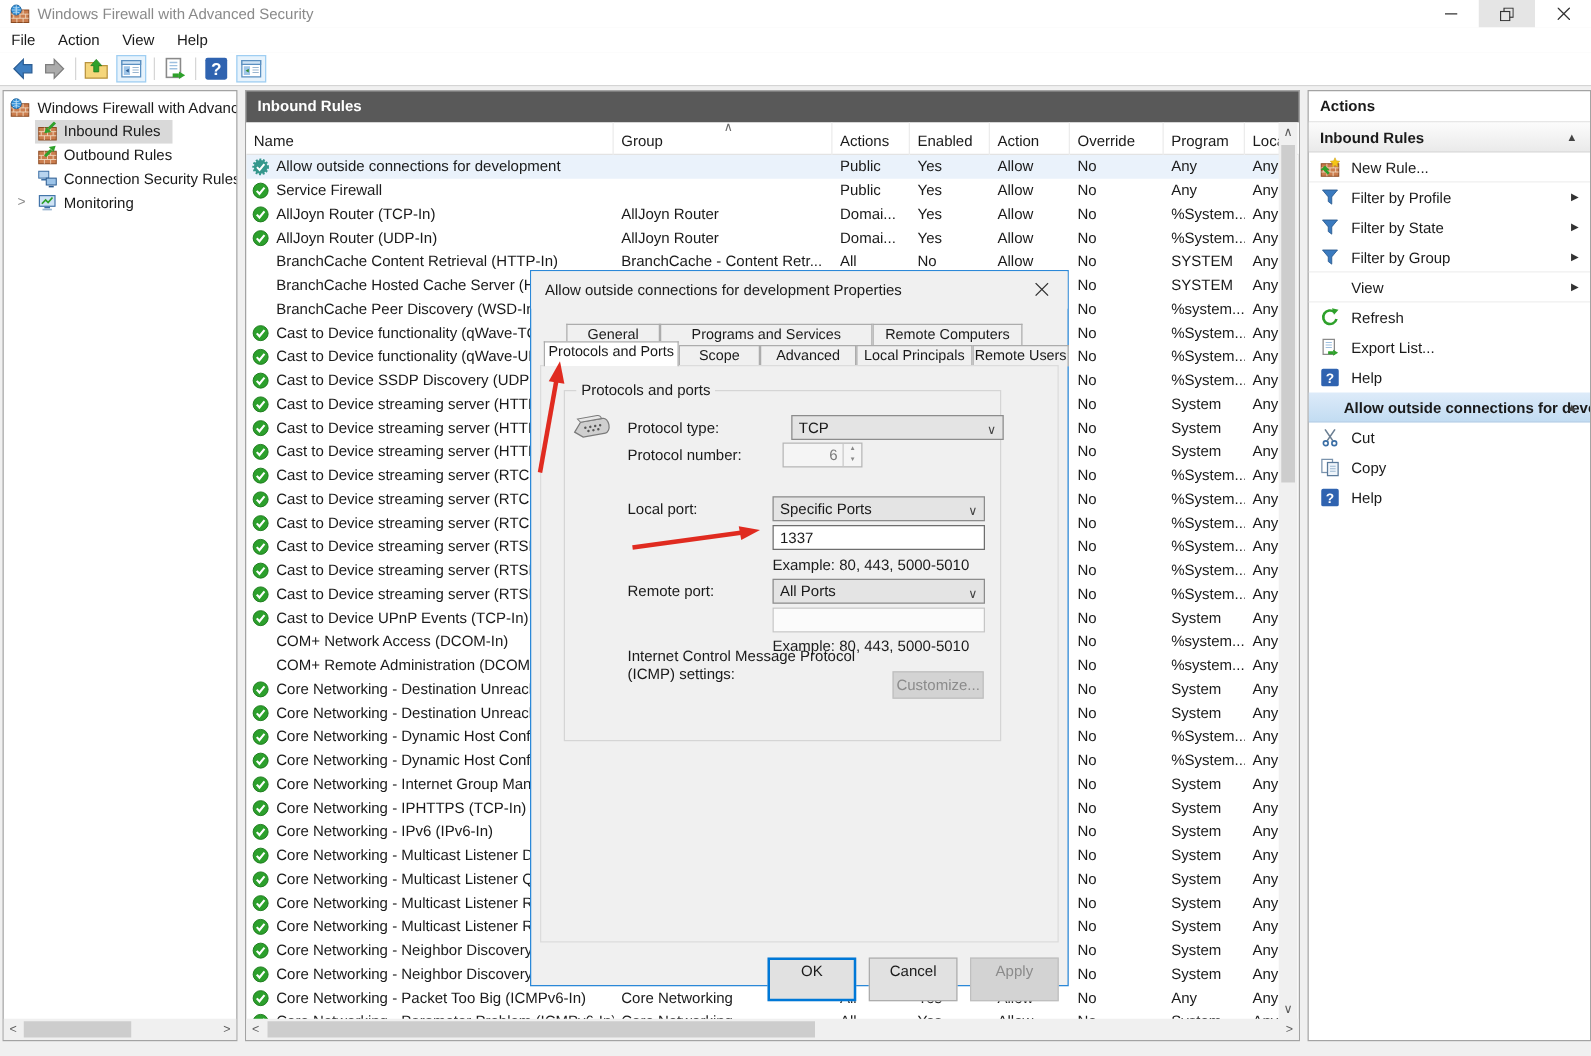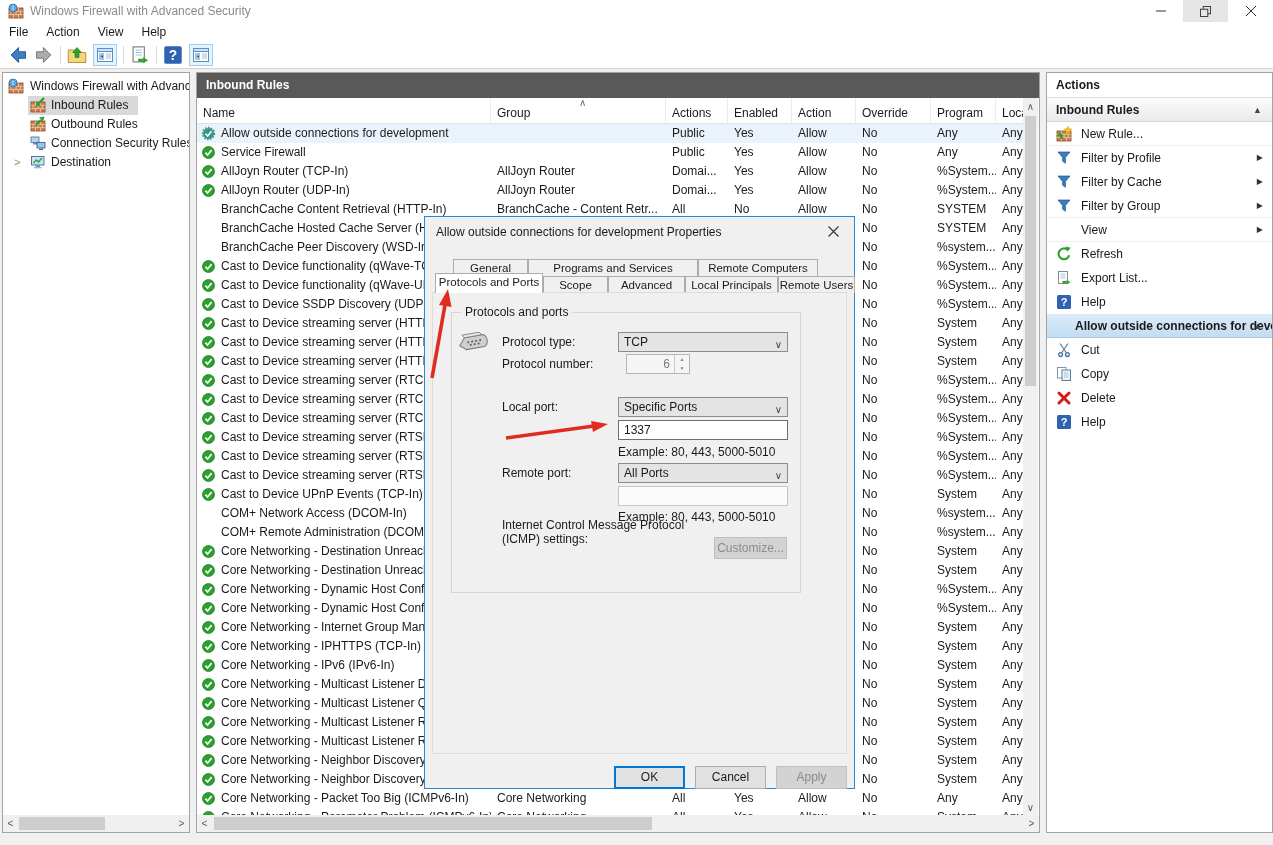--- a/index.html
+++ b/index.html
@@ -75,21 +75,21 @@
   .groupbox { position:absolute; left:26px; top:95px; width:350px; height:281px; border:1px solid #d5d5d5; }
   .groupbox .gb-lbl { position:absolute; left:9px; top:-8px; background:#f0f0f0; padding:0 4px; }
   .dlg-lbl { position:absolute; white-space:nowrap; }
   .combo { position:absolute; width:170px; height:20px; background:#e4e4e4; border:1px solid #8c8c8c; line-height:18px; padding-left:5px; }
   .combo .chev { position:absolute; right:5px; top:3px; color:#444; font-size:10px; }
   .textin { position:absolute; width:170px; height:20px; background:#fff; border:1px solid #6e6e6e; line-height:18px; padding-left:5px; }
   .textin.disabled { background:#fbfbfb; border:1px solid #c6c6c6; }
   .spin { position:absolute; width:64px; height:20px; background:#f5f5f5; border:1px solid #b5b5b5; color:#7a7a7a; text-align:right; line-height:18px; padding-right:19px; }
   .spin .btns { position:absolute; right:0; top:0; width:15px; height:18px; border-left:1px solid #c9c9c9; font-size:5px; color:#888; text-align:center; line-height:9px; }
   .ex-txt { position:absolute; color:#1a1a1a; }
-  .btn { position:absolute; height:23px; background:#e1e1e1; border:1px solid #adadad; text-align:center; line-height:21px; }
+  .btn { position:absolute; height:35px; background:#e1e1e1; border:1px solid #adadad; text-align:center; line-height:21px; }
   .btn.default { border:2px solid #0078d7; line-height:19px; }
   .btn.disabled { background:#d3d3d3; border:1px solid #bfbfbf; color:#8b8b8b; }
   .btn-cust { position:absolute; width:73px; height:22px; background:#d3d3d3; border:1px solid #bfbfbf; color:#8b8b8b; text-align:center; line-height:20px; }
   .red-arrows { position:absolute; left:418px; top:278px; width:210px; height:175px; z-index:30; pointer-events:none; }
 </style>
 </head>
 <body>
 
 <div id="app">
 
@@ -221,21 +221,21 @@
         <div class="tree-row tree-child">
           <span class="expander">&gt;</span>
           <span class="ic">
             <svg viewBox="0 0 16 16">
               <rect x="1.5" y="2.5" width="12.5" height="8.5" fill="#cfe3f5" stroke="#3a6ea5" stroke-width="0.9"></rect>
               <path d="M3.5 9 l3-3 2 2 3.5-4" stroke="#2ea12b" stroke-width="1.4" fill="none"></path>
               <rect x="5.5" y="11.5" width="4.5" height="1.2" fill="#3a6ea5"></rect>
               <rect x="4" y="13" width="7.5" height="1.3" fill="#9ab6d0"></rect>
             </svg>
           </span>
-          <span class="lbl">Destination</span>
+          <span class="lbl">Monitoring</span>
         </div>
       </div>
     <div class="tree-hscroll">
       <span class="sb-btn" style="left:0;">&lt;</span>
       <span class="sb-thumb" style="left:16px; top:2px; width:86px; height:13px;"></span>
       <span class="sb-btn" style="right:0;">&gt;</span>
     </div>
   </div>
 
   <div class="rules-panel">
@@ -842,21 +842,21 @@
           </span><span>New Rule...</span></div>
         <div class="act-item"><span class="ic">
             <svg viewBox="0 0 16 16">
               <path d="M2 2 h12 l-4.6 5.5 v5.8 l-2.8 -2.1 v-3.7 z" fill="#3a7abf" stroke="#2a5a8f" stroke-width="0.7"></path>
             </svg>
           </span><span>Filter by Profile</span><span class="act-sub">▶</span></div>
         <div class="act-item"><span class="ic">
             <svg viewBox="0 0 16 16">
               <path d="M2 2 h12 l-4.6 5.5 v5.8 l-2.8 -2.1 v-3.7 z" fill="#3a7abf" stroke="#2a5a8f" stroke-width="0.7"></path>
             </svg>
-          </span><span>Filter by Cache</span><span class="act-sub">▶</span></div>
+          </span><span>Filter by State</span><span class="act-sub">▶</span></div>
         <div class="act-item sep-after"><span class="ic">
             <svg viewBox="0 0 16 16">
               <path d="M2 2 h12 l-4.6 5.5 v5.8 l-2.8 -2.1 v-3.7 z" fill="#3a7abf" stroke="#2a5a8f" stroke-width="0.7"></path>
             </svg>
           </span><span>Filter by Group</span><span class="act-sub">▶</span></div>
         <div class="act-item sep-after"><span>View</span><span class="act-sub">▶</span></div>
         <div class="act-item"><span class="ic">
             <svg viewBox="0 0 16 16">
               <path d="M13.2 9.2 a5.4 5.4 0 1 1 -1.6 -5.4" fill="none" stroke="#2ea12b" stroke-width="2.1"></path>
               <polygon points="9.6,0.6 14.8,1.8 11.2,5.8" fill="#2ea12b"></polygon>
@@ -884,25 +884,20 @@
               <circle cx="11.4" cy="12.6" r="1.9" fill="none" stroke="#3a6ea5" stroke-width="1.3"></circle>
             </svg>
           </span><span>Cut</span></div>
         <div class="act-item"><span class="ic">
             <svg viewBox="0 0 16 16">
               <rect x="1.5" y="1.5" width="8.5" height="10.5" fill="#fff" stroke="#7a93ad"></rect>
               <rect x="6" y="4" width="8.5" height="10.5" fill="#eef4fa" stroke="#5a7a9a"></rect>
               <path d="M8 7 h4.5 M8 9 h4.5 M8 11 h4.5" stroke="#9ab6d0" stroke-width="0.8"></path>
             </svg>
           </span><span>Copy</span></div>
-        <div class="act-item"><span class="ic">
-            <svg viewBox="0 0 16 16">
-              <path d="M3 3 L13 13 M13 3 L3 13" stroke="#d11a1a" stroke-width="3" stroke-linecap="round"></path>
-            </svg>
-          </span><span>Delete</span></div>
         <div class="act-item"><span class="ic">
             <svg viewBox="0 0 16 16">
               <rect x="1" y="1" width="14" height="14" rx="1.5" fill="#2f63b0"></rect>
               <text x="8" y="12" font-size="11" font-weight="bold" fill="#fff" text-anchor="middle" font-family="Liberation Sans, sans-serif">?</text>
             </svg>
           </span><span>Help</span></div>
       </div>
   </div>
 
   <div class="dialog">
@@ -936,21 +931,21 @@
             <circle cx="21" cy="14" r="1" fill="#555"></circle>
             <circle cx="25" cy="14" r="1" fill="#555"></circle>
             <circle cx="15" cy="17" r="1" fill="#555"></circle>
             <circle cx="19" cy="17" r="1" fill="#555"></circle>
             <circle cx="23" cy="17" r="1" fill="#555"></circle>
           </g>
         </svg>
       </span>
 
     <span class="dlg-lbl" style="left:77px; top:118px;">Protocol type:</span>
-    <div class="combo" style="left:193px; top:115px;">
+    <div class="combo" style="left:208px; top:115px;">
       <span>TCP</span>
       <span class="chev">∨</span>
     </div>
 
     <span class="dlg-lbl" style="left:77px; top:140px;">Protocol number:</span>
     <div class="spin" style="left:201px; top:137px;">
       <span>6</span>
       <span class="btns">▲<br>▼</span>
     </div>
 

